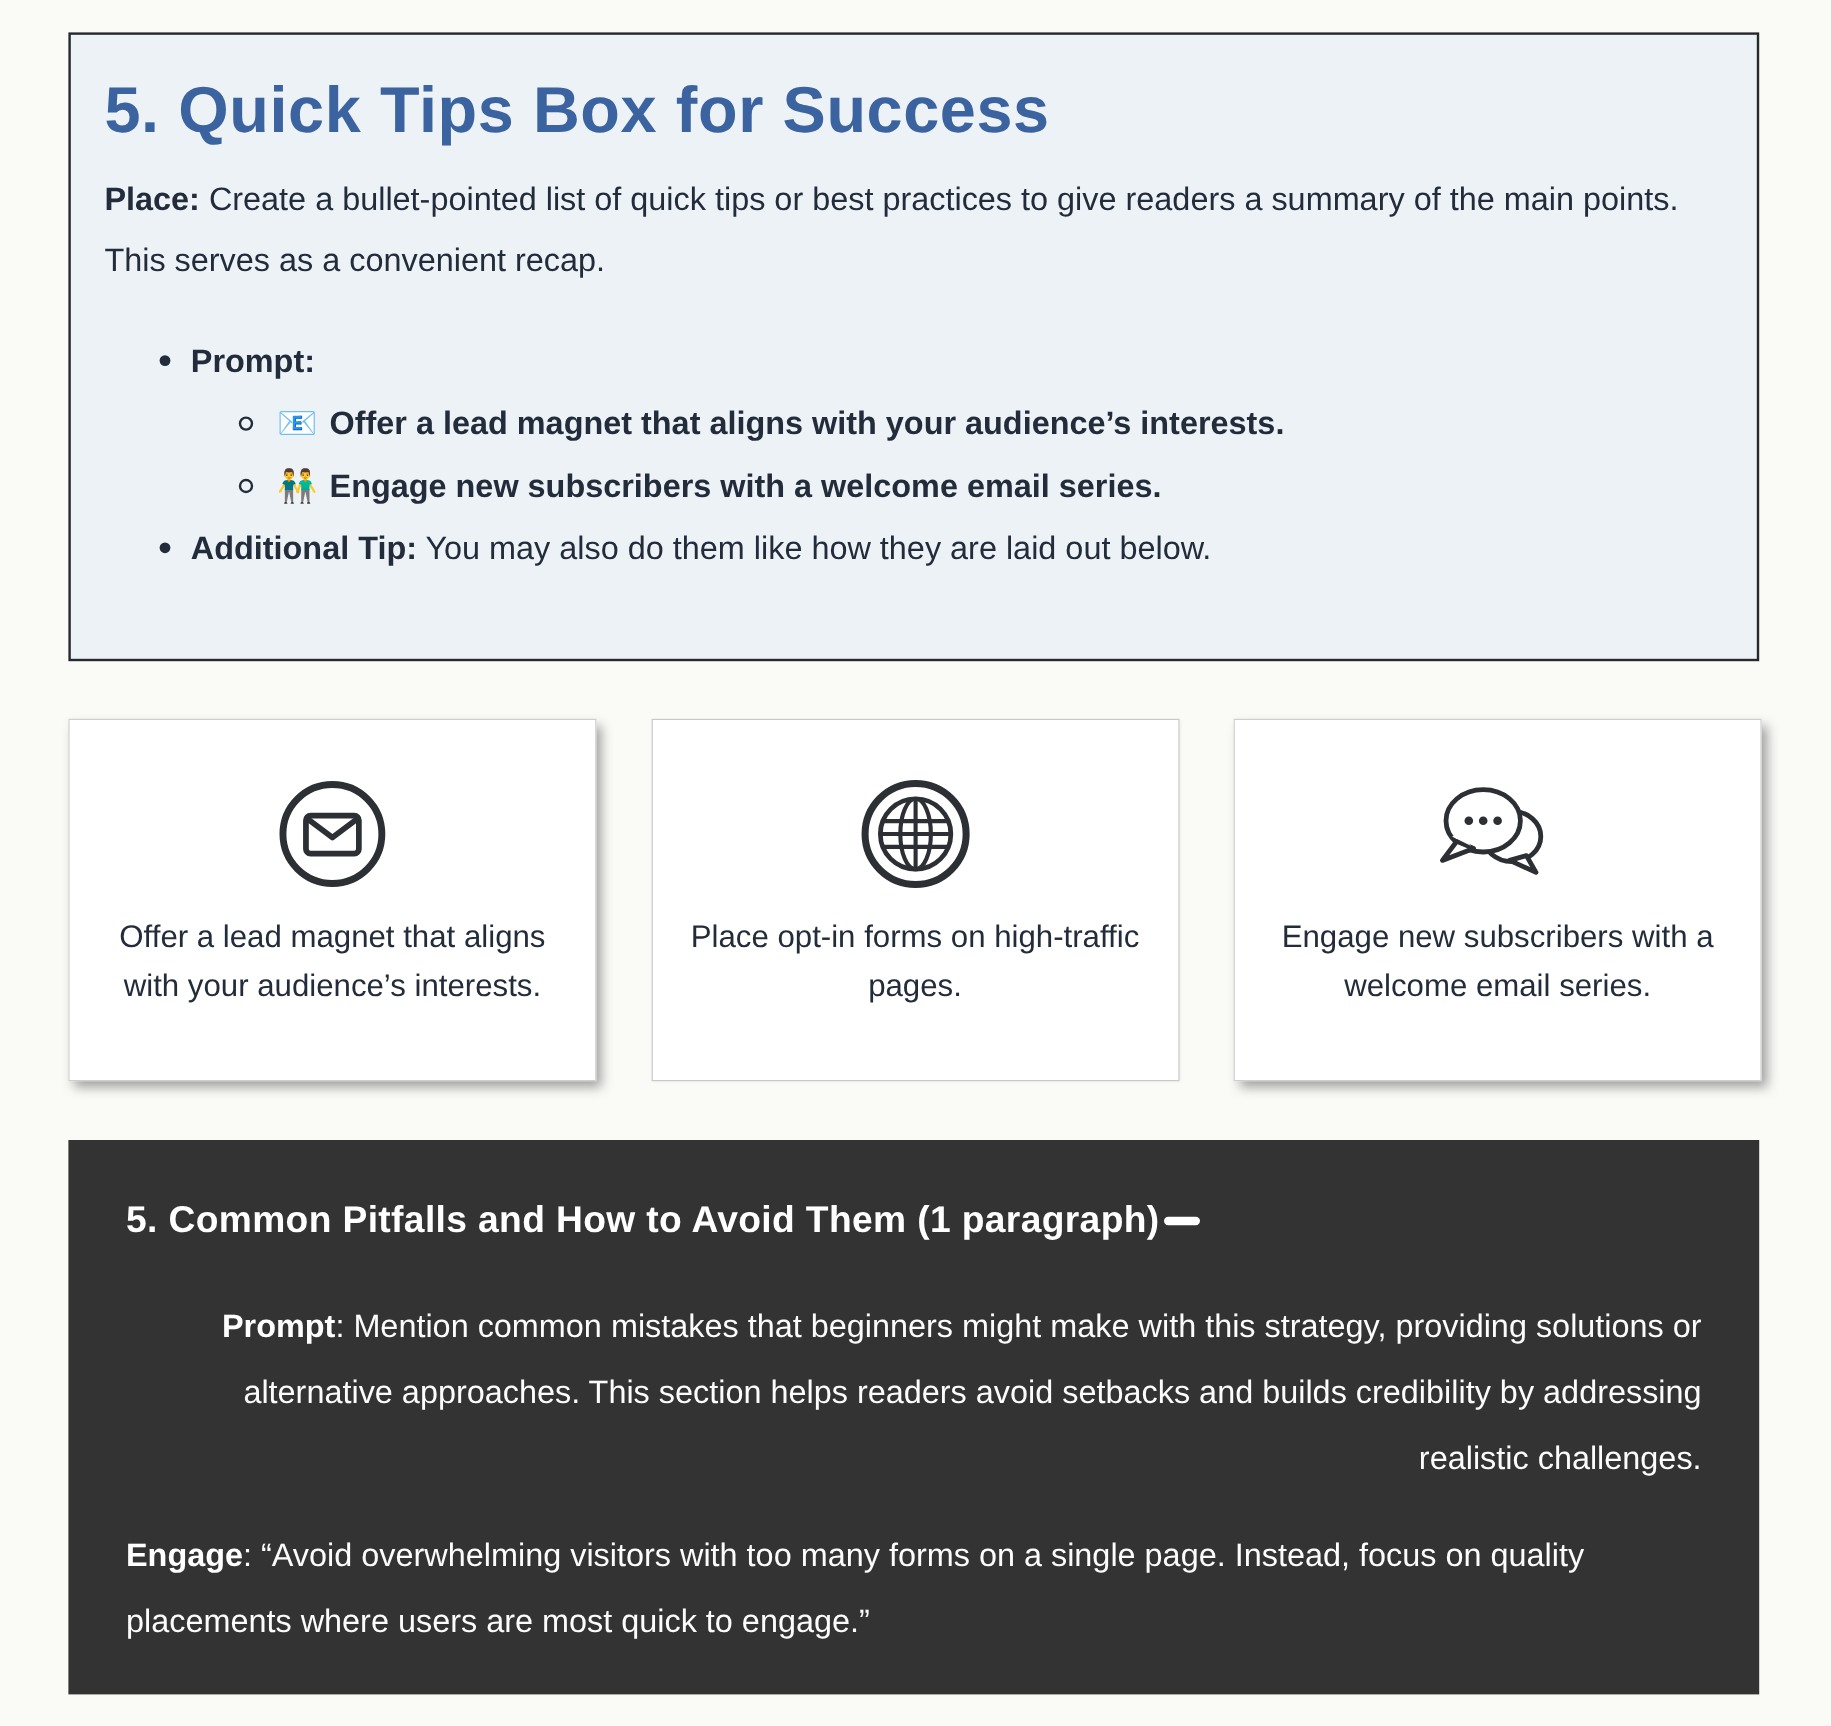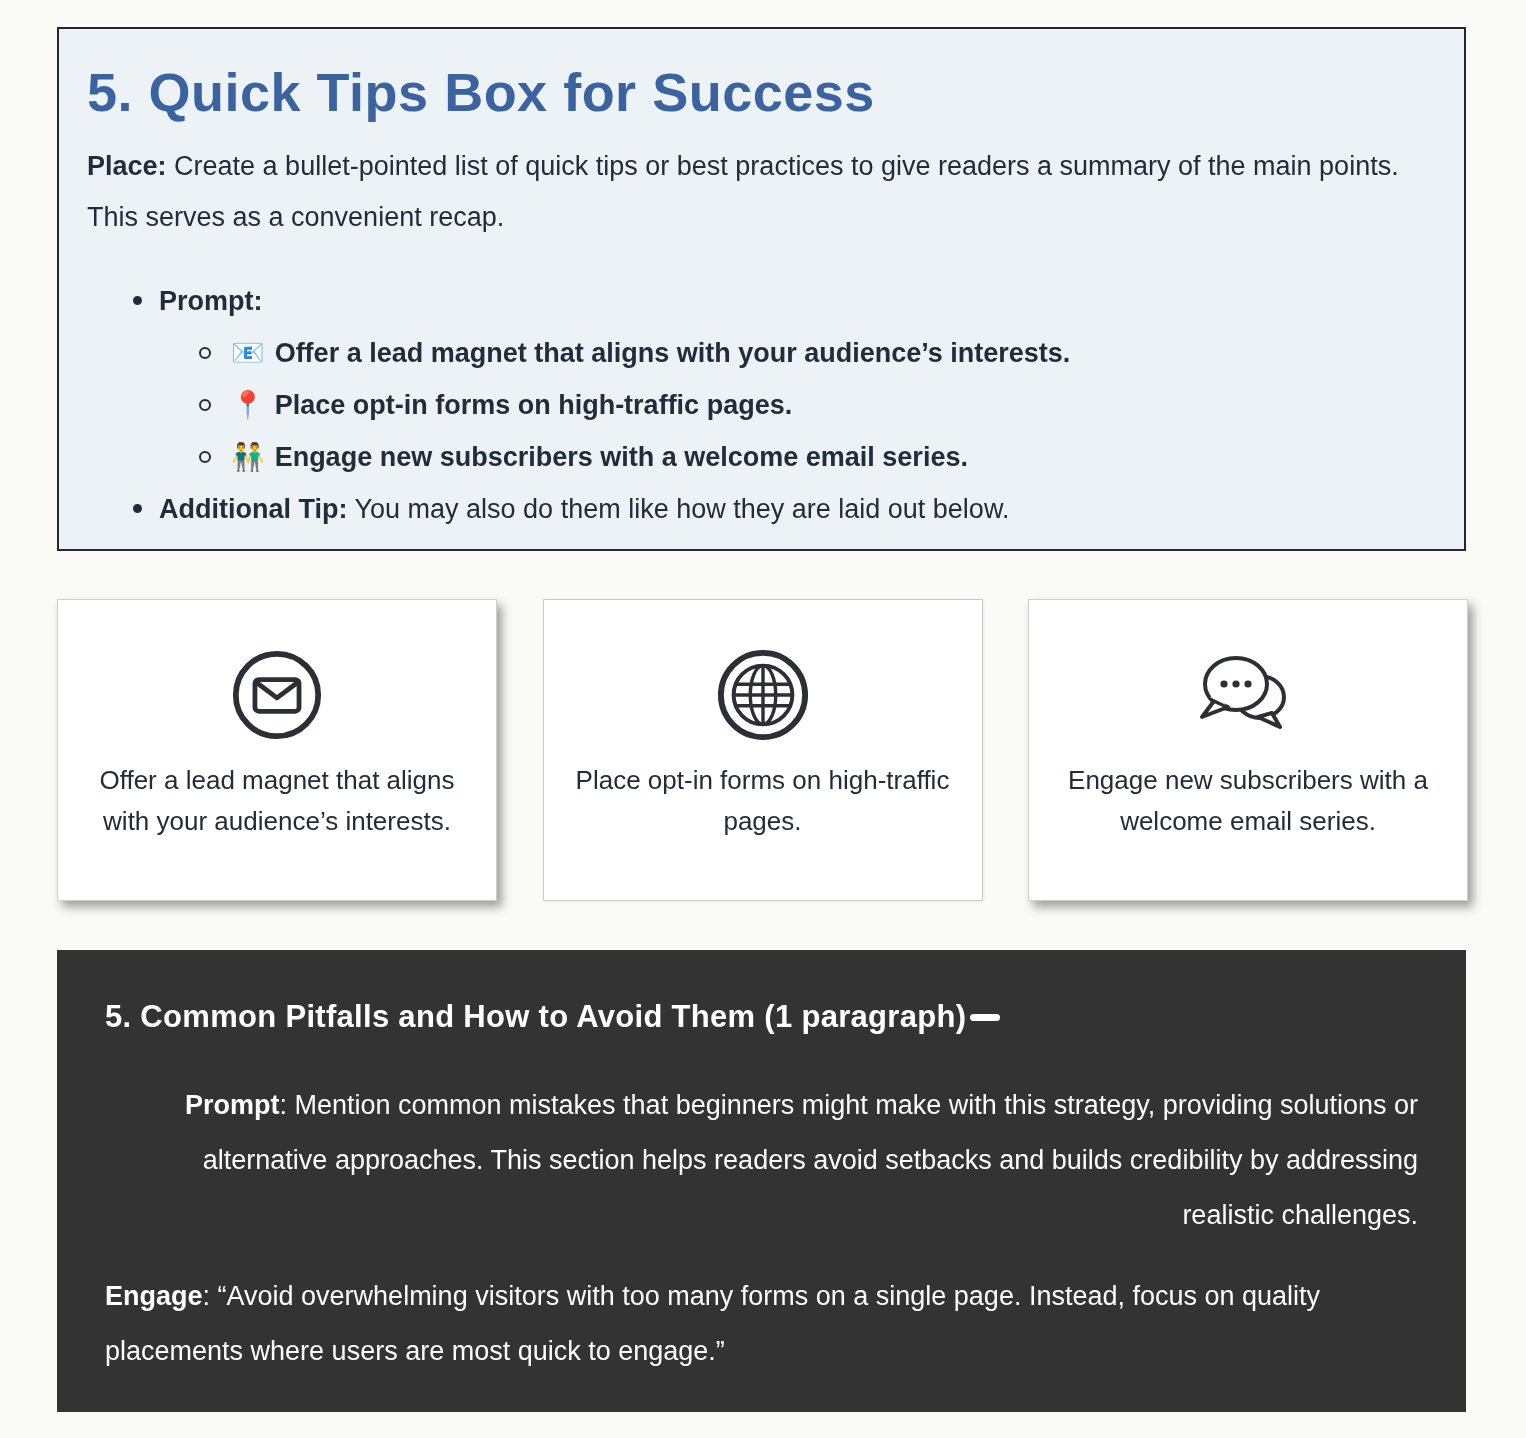--- a/index.html
+++ b/index.html
@@ -178,21 +178,20 @@
 <div class="page">
 
   <section class="quick-tips-box">
     <h2 class="qt-title">5. Quick Tips Box for Success</h2>
     <p class="qt-prompt"><b>Place:</b><span> Create a bullet-pointed list of quick tips or best practices to give readers a summary of the main points. This serves as a convenient recap.</span></p>
     <ul class="qt-list">
       <li class="qt-item">
         <b>Prompt:</b>
         <ul class="qt-sublist">
           <li class="qt-subitem"><span class="qt-emoji">📧</span><span>Offer a lead magnet that aligns with your audience’s interests.</span></li>
-          <li class="qt-subitem"><span class="qt-emoji">📍</span><span>Place opt-in forms on high-traffic pages.</span></li>
           <li class="qt-subitem"><span class="qt-emoji">👬</span><span>Engage new subscribers with a welcome email series.</span></li>
         </ul>
       </li>
       <li class="qt-item"><b>Additional Tip:</b><span> You may also do them like how they are laid out below.</span></li>
     </ul>
   </section>
 
   <div class="cards-row">
 
     <div class="tip-card shadowed">

